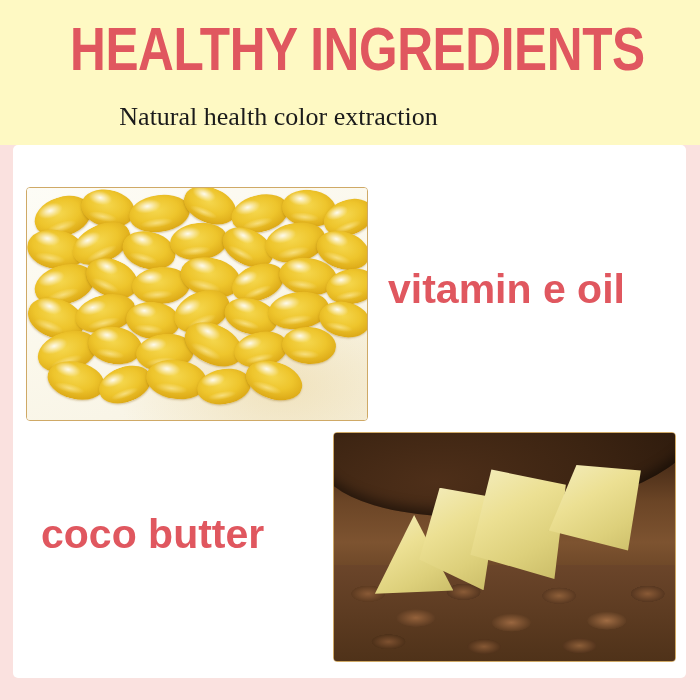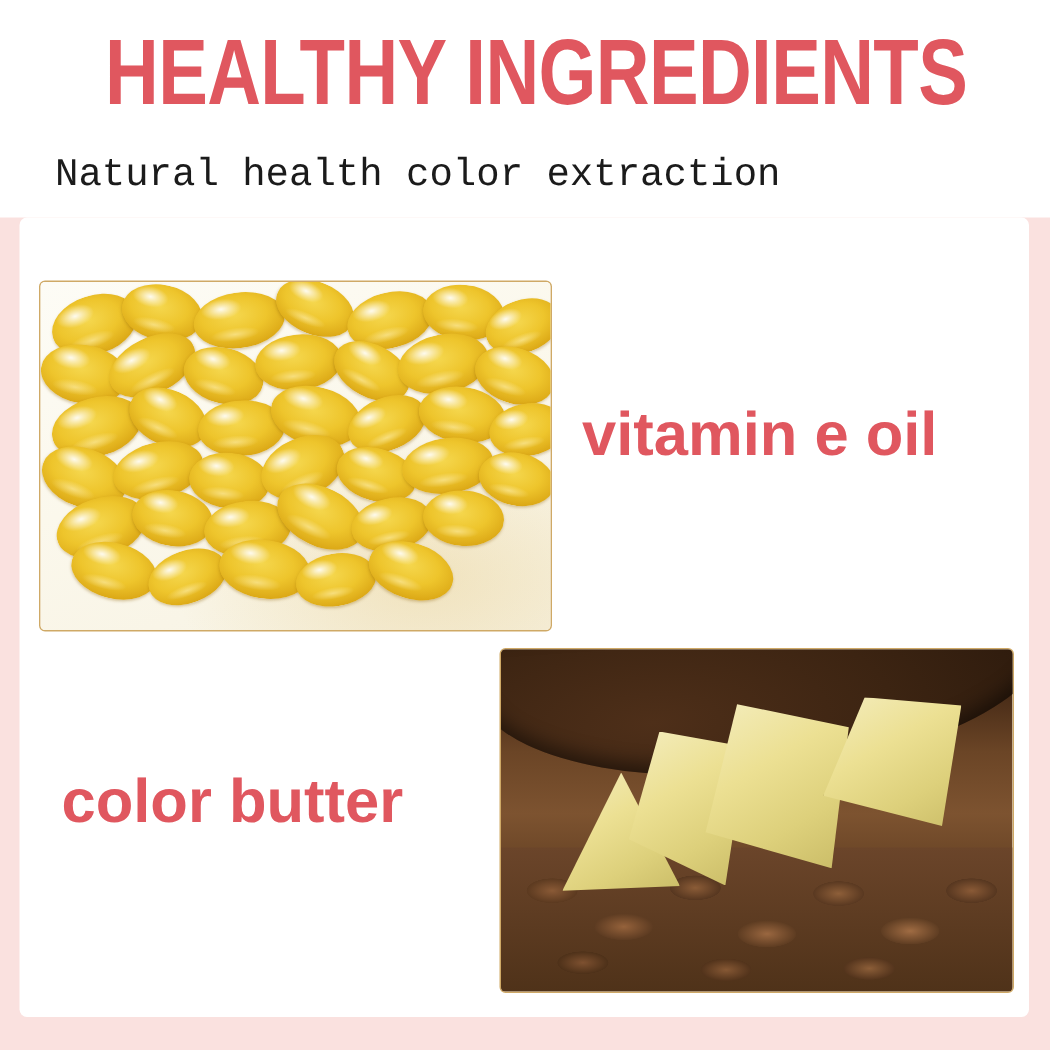--- a/index.html
+++ b/index.html
@@ -23,21 +23,21 @@
     box-sizing: border-box;
   }
 
   
   .header {
     position: absolute;
     left: 0;
     top: 0;
     width: 700px;
     height: 145px;
-    background: #ffffff;
+    background: #fef9c3;
   }
 
   .main-title {
     position: absolute;
     left: 0;
     top: 18px;
     width: 700px;
     text-align: center;
     color: #e0575f;
     font-family: "Liberation Sans Narrow", "Liberation Sans", sans-serif;
@@ -50,21 +50,21 @@
     white-space: nowrap;
   }
 
   .sub-title {
     position: absolute;
     left: 0;
     top: 101px;
     width: 557px;
     text-align: center;
     color: #1b1b1b;
-    font-family: Liberation Mono, monospace;
+    font-family: Liberation Serif, serif;
     font-size: 26px;
     font-weight: normal;
     line-height: 1.2;
     white-space: nowrap;
   }
 
   
   .card {
     position: absolute;
     left: 13px;
@@ -297,21 +297,21 @@
           <div class="cap" style="left:50%;top:78%;width:16%;height:15%;transform:rotate(-10deg);"></div>
           <div class="cap" style="left:64%;top:75%;width:17%;height:16%;transform:rotate(18deg);"></div>
         </div>
       </div>
 
       <div class="ingredient-label label-vitamin">vitamin e oil</div>
     </div>
 
     <div class="row row-coco">
 
-      <div class="ingredient-label label-coco">color butter</div>
+      <div class="ingredient-label label-coco">coco butter</div>
 
       <div class="photo photo-coco">
         <div class="photo-inner">
           <div class="cocoa-bg"></div>
           <div class="beans"></div>
           <div class="pod-shell-top"></div>
 
           <div class="butter" style="left:12%;top:36%;width:23%;height:36%;clip-path:polygon(50% 0%, 100% 92%, 0% 96%);"></div>
           <div class="butter" style="left:25%;top:24%;width:23%;height:45%;clip-path:polygon(26% 0%, 100% 10%, 82% 100%, 0% 70%);"></div>
           <div class="butter" style="left:40%;top:16%;width:28%;height:48%;clip-path:polygon(22% 0%, 100% 14%, 88% 100%, 0% 78%);"></div>

